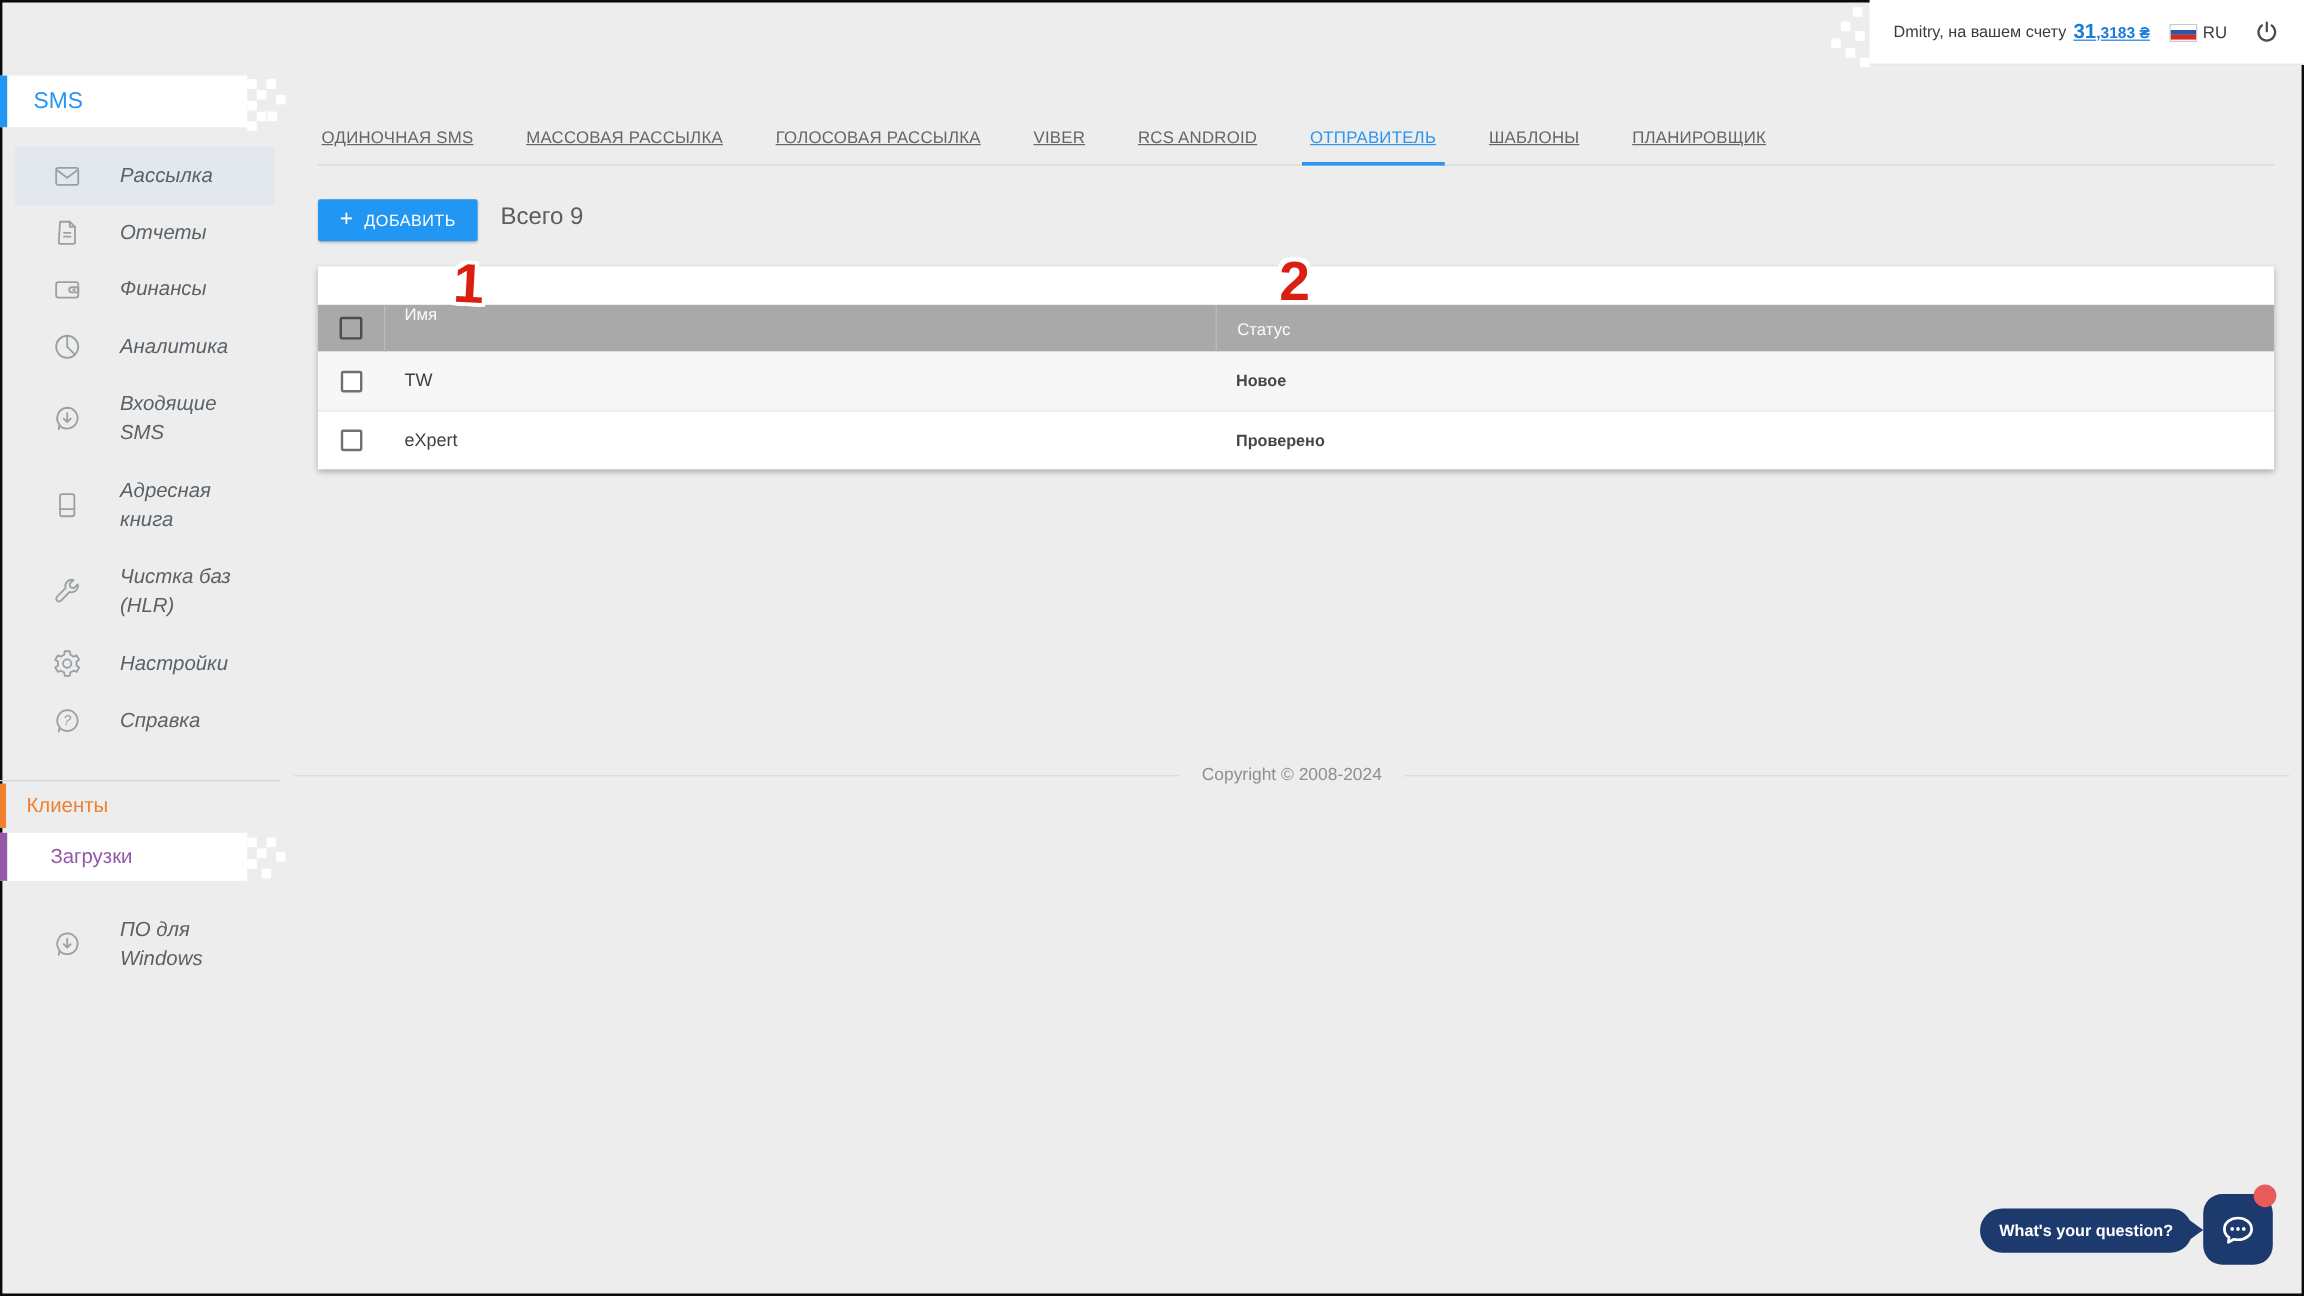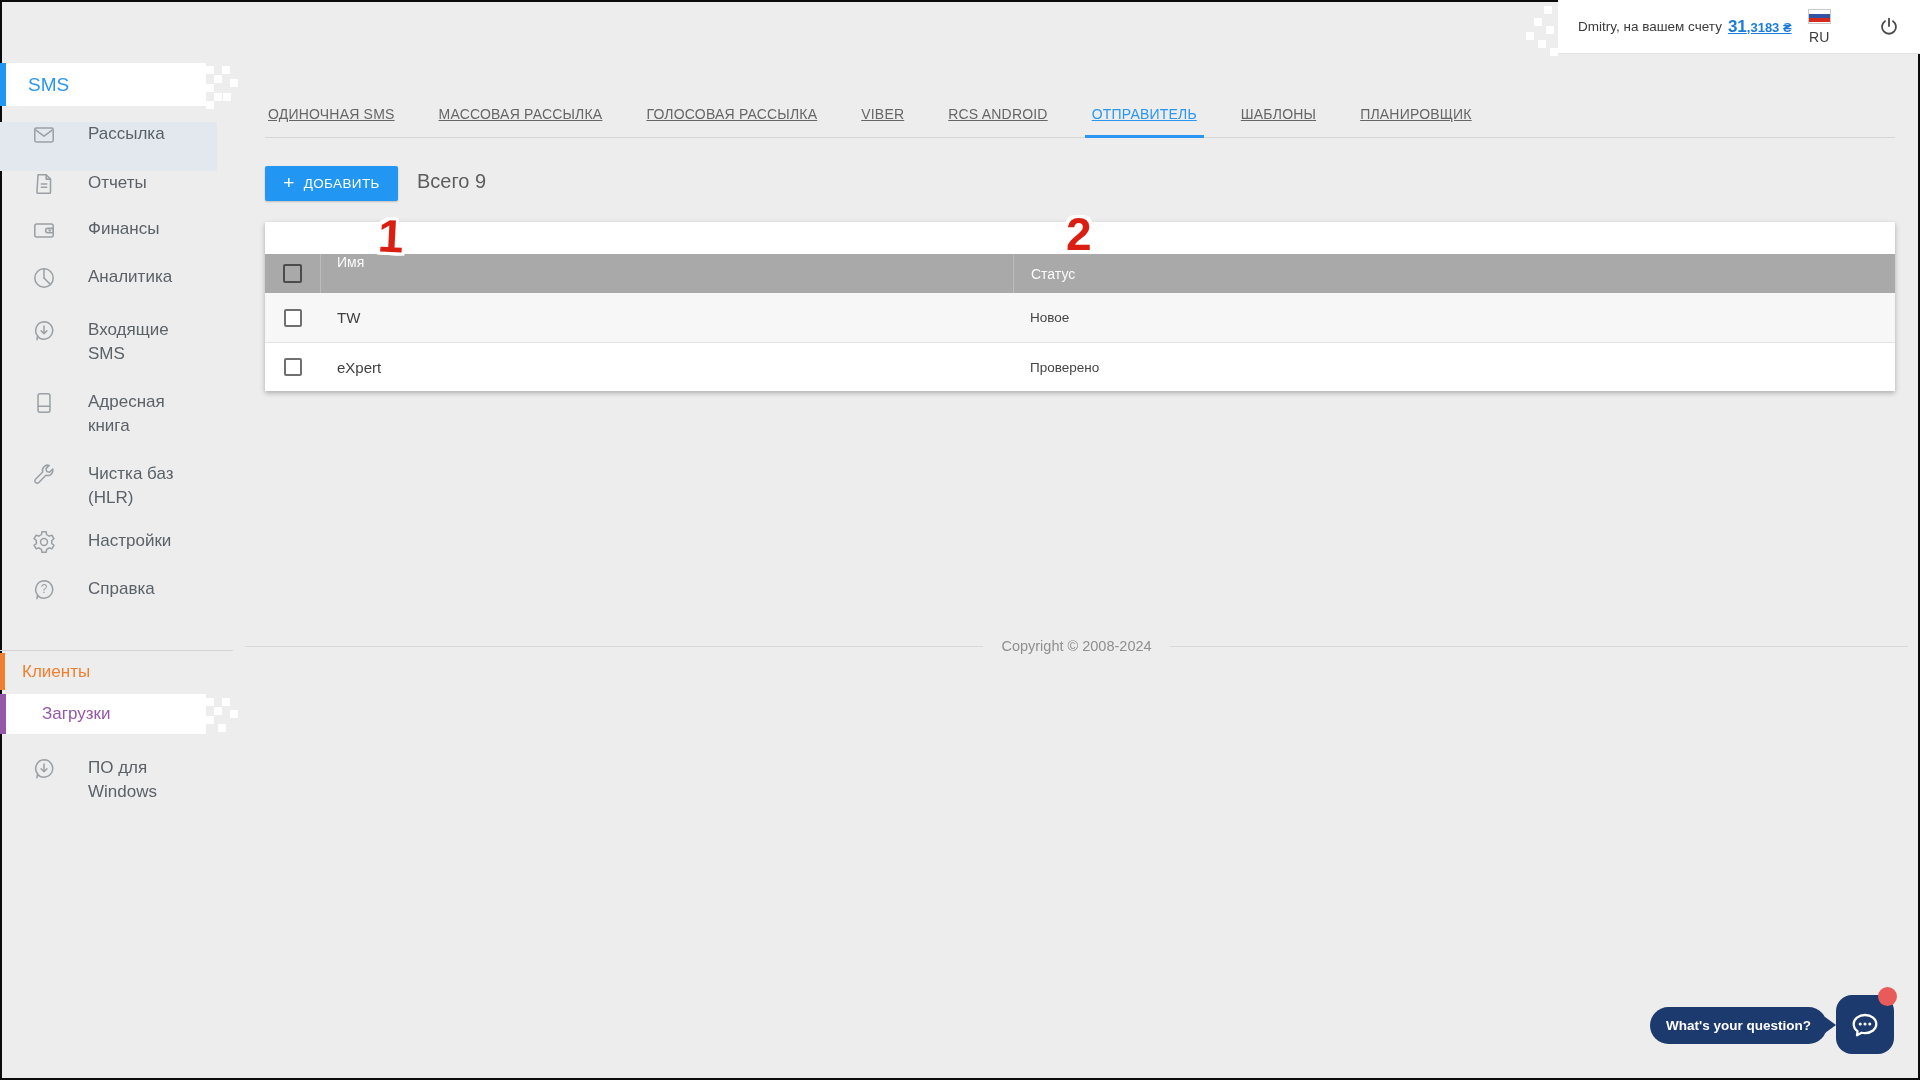--- a/index.html
+++ b/index.html
@@ -25,37 +25,37 @@
   
   .topbar{
     position:absolute; top:0; left:1558px; right:0; height:54px;
     background:#fff; border-bottom:1px solid #e3e3e3;
     display:flex; align-items:center; padding:0 20px 0 20px;
   }
   .account-text{ font-size:13.5px; color:#3b3b3b; white-space:nowrap; }
   .balance{ margin-left:6px; color:#1a7cd8; text-decoration:underline; white-space:nowrap; cursor:pointer; }
   .balance .b-int{ font-size:17px; font-weight:700; }
   .balance .b-frac{ font-size:13px; font-weight:700; }
-  .lang{ display:flex; align-items:center; gap:5px; margin-left:16px; cursor:pointer;flex-direction:column; }
+  .lang{ display:flex; align-items:flex-end; gap:5px; margin-left:16px; cursor:pointer; }
   .flag{ width:23px; height:15px; border:1px solid #c9c9c9; display:flex; flex-direction:column; }
   .flag i{ flex:1; display:block; }
   .flag .f-w{ background:#fff; } .flag .f-b{ background:#2f55a4; } .flag .f-r{ background:#d52b1e; }
   .lang-code{ font-size:14px; color:#3b3b3b; }
   .power-btn{ margin-left:auto; background:none; border:none; cursor:pointer; display:flex; }
 
   
   .sms-header{
     position:absolute; left:0; top:63px; width:206px; height:43px;
     background:#fff; border-left:6px solid #2196f3;
     display:flex; align-items:center;
   }
   .sms-header span{ padding-left:22px; font-size:19px; color:#2b96f1; }
   .side-item{
-    position:absolute; left:0; width:217px;
-    display:flex; align-items:flex-start; cursor:pointer;
+    position:absolute; left:12px; width:217px;
+    display:flex; align-items:center; cursor:pointer;font-style:italic;
   }
   .side-item.active{ background:#e2e8ee; }
   .side-icon{ flex:0 0 26px; margin:0 31px; display:flex; }
   .side-label{ display:flex; flex-direction:column; justify-content:center; }
   .side-label span{ display:block; font-size:17px; line-height:24px; color:#5a6268; }
   .side-divider{ position:absolute; left:0; top:650px; width:233px; height:1px; background:#d4d4d4; }
   .clients-item{
     position:absolute; left:0; top:653px; width:217px; height:37px;
     border-left:5px solid #ef8030; display:flex; align-items:center; cursor:pointer;
   }
@@ -92,21 +92,21 @@
     box-shadow:0 2px 5px rgba(0,0,0,.28);
   }
   .thead{ height:39px; background:#a9a9a9; display:flex; align-items:flex-start; color:#fbfbfb; font-size:14px;margin-top:32px; }
   .trow{ height:49px; display:flex; align-items:center; font-size:15px; color:#3f3f3f; border-top:1px solid #e3e3e3; background:#fff; }
   .trow.striped{ border-top:none; background:#f7f7f7; }
   .col-check{ width:56px; height:100%; display:flex; align-items:center; justify-content:center; }
   .thead .col-check{ border-right:1px solid #bcbcbc; }
   .col-name{ width:692px; padding-left:16px; }
   .col-status{ flex:1; height:100%; display:flex; align-items:center; padding-left:17px; }
   .thead .col-status{ border-left:1px solid #bcbcbc; }
-  .trow .col-status{ font-size:13.5px; color:#454545; }
+  .trow .col-status{ font-size:13.5px; color:#454545;font-weight:bold; }
   .checkbox{ width:18px; height:18px; border:2px solid #707070; border-radius:2px; background:#fff; cursor:pointer; }
   .thead .checkbox{ width:19px; height:19px; border-color:#4c4c4c; background:transparent; }
 
   
   .ann{
     position:absolute; font-size:46px; font-weight:700; line-height:1; color:#da1f12;
     text-shadow:-3px -3px 0 #fff, 3px -3px 0 #fff, -3px 3px 0 #fff, 3px 3px 0 #fff,
                 -3px 0 0 #fff, 3px 0 0 #fff, 0 -3px 0 #fff, 0 3px 0 #fff;
   }
   .ann-1{ left:378px; top:213px; transform:rotate(3deg); }

